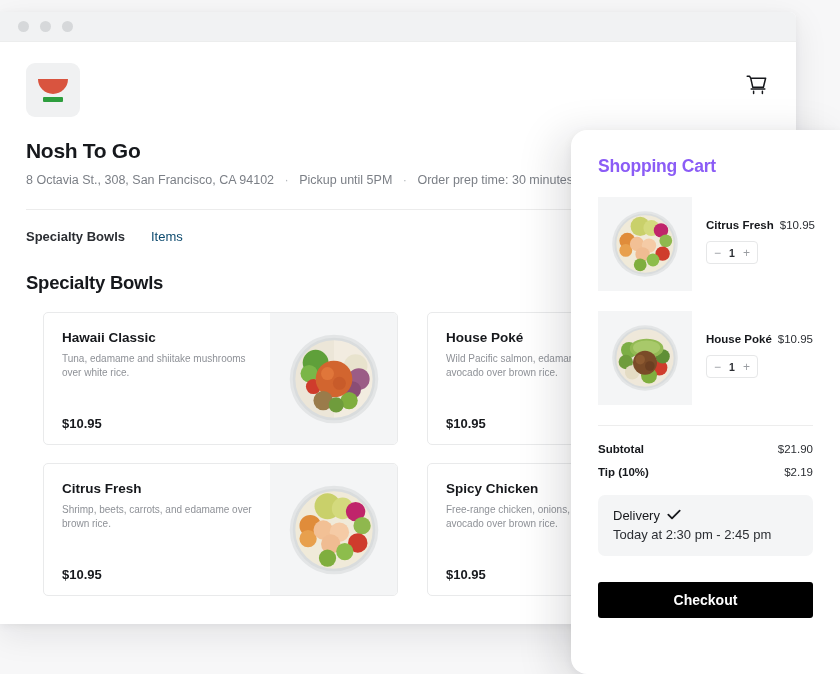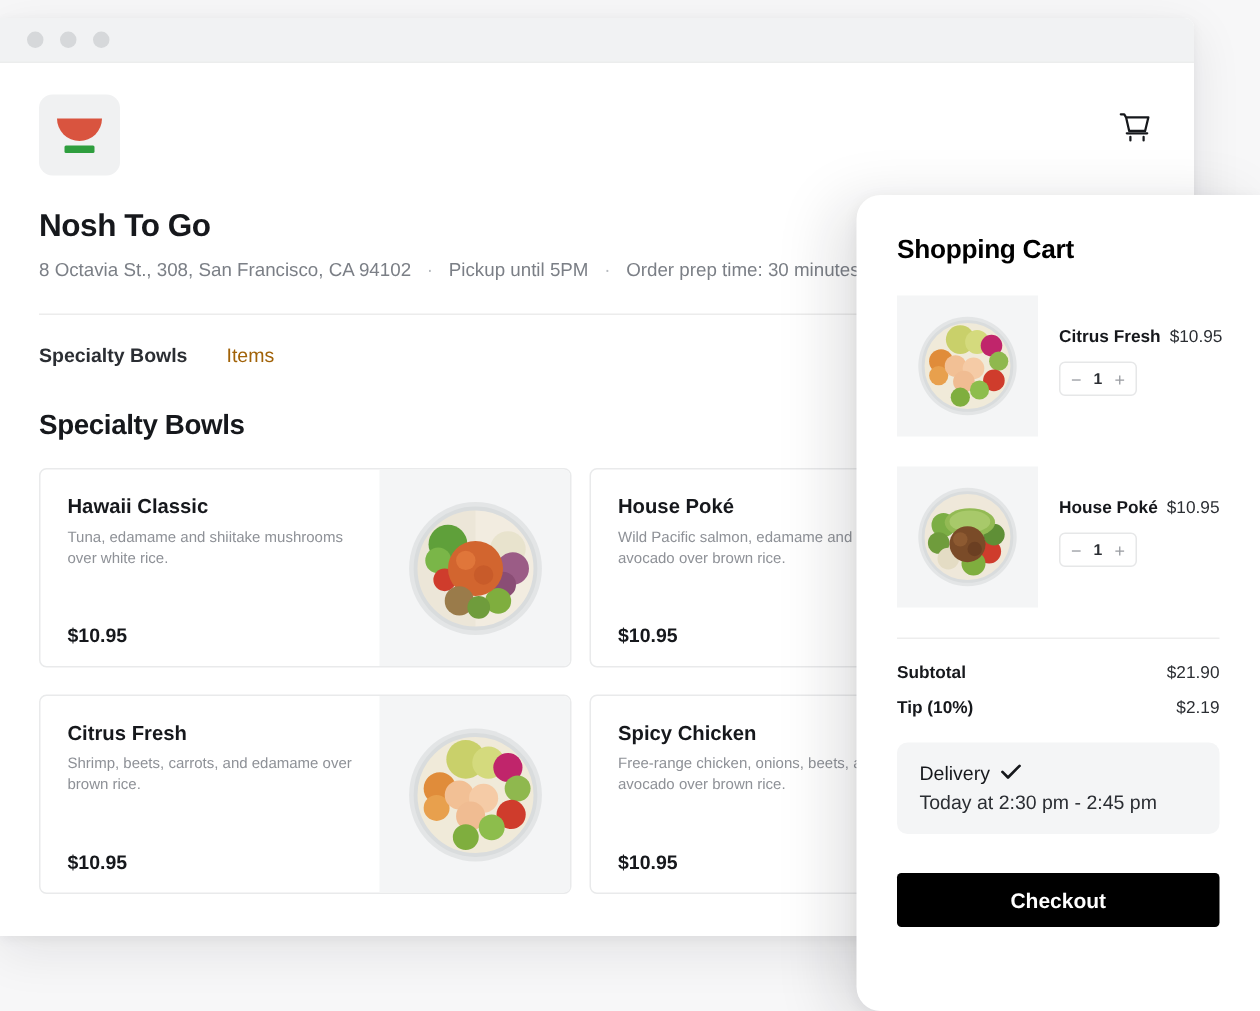--- a/index.html
+++ b/index.html
@@ -125,41 +125,42 @@
   }
 
   
   .tabs {
     display: flex;
     gap: 26px;
     padding: 19px 26px 0 26px;
   }
   .tab {
     font-size: 13px;
-    color: #a16207;
+    color: #0c4a6e;
     cursor: pointer;
     background: none; border: none;
     font-family: inherit;
   }
   .tab.active { color: #2b2e33; font-weight: bold; }
 
   .section-title {
     font-size: 18.5px;
     font-weight: bold;
     color: #16181c;
     letter-spacing: -.25px;
     padding: 28px 26px 0 26px;
   }
 
   
   .menu-grid {
     display: grid;
     grid-template-columns: 355px 355px;
-    gap: 18px 12px;
+    gap: 18px 29px;
     padding: 18px 26px 0 26px;
+    margin-left: 17px;
   }
 
   .card {
     position: relative;
     height: 133px;
     border: 1px solid #e9eaeb;
     border-radius: 5px;
     background: #fff;
     display: flex;
     overflow: hidden;
@@ -209,21 +210,21 @@
     background: #fff;
     border-radius: 16px 0 0 16px;
     box-shadow: -14px 6px 40px rgba(22,24,28,.13), 0 2px 10px rgba(22,24,28,.06);
     padding: 26px 27px 0 27px;
     overflow: hidden;
   }
 
   .cart-title {
     font-size: 17.5px;
     font-weight: bold;
-    color: #000000;
+    color: #8b5cf6;
     letter-spacing: -.2px;
   }
 
   .cart-item {
     display: flex;
     align-items: flex-start;
     gap: 14px;
     margin-top: 20px;
   }
   .cart-thumb {

